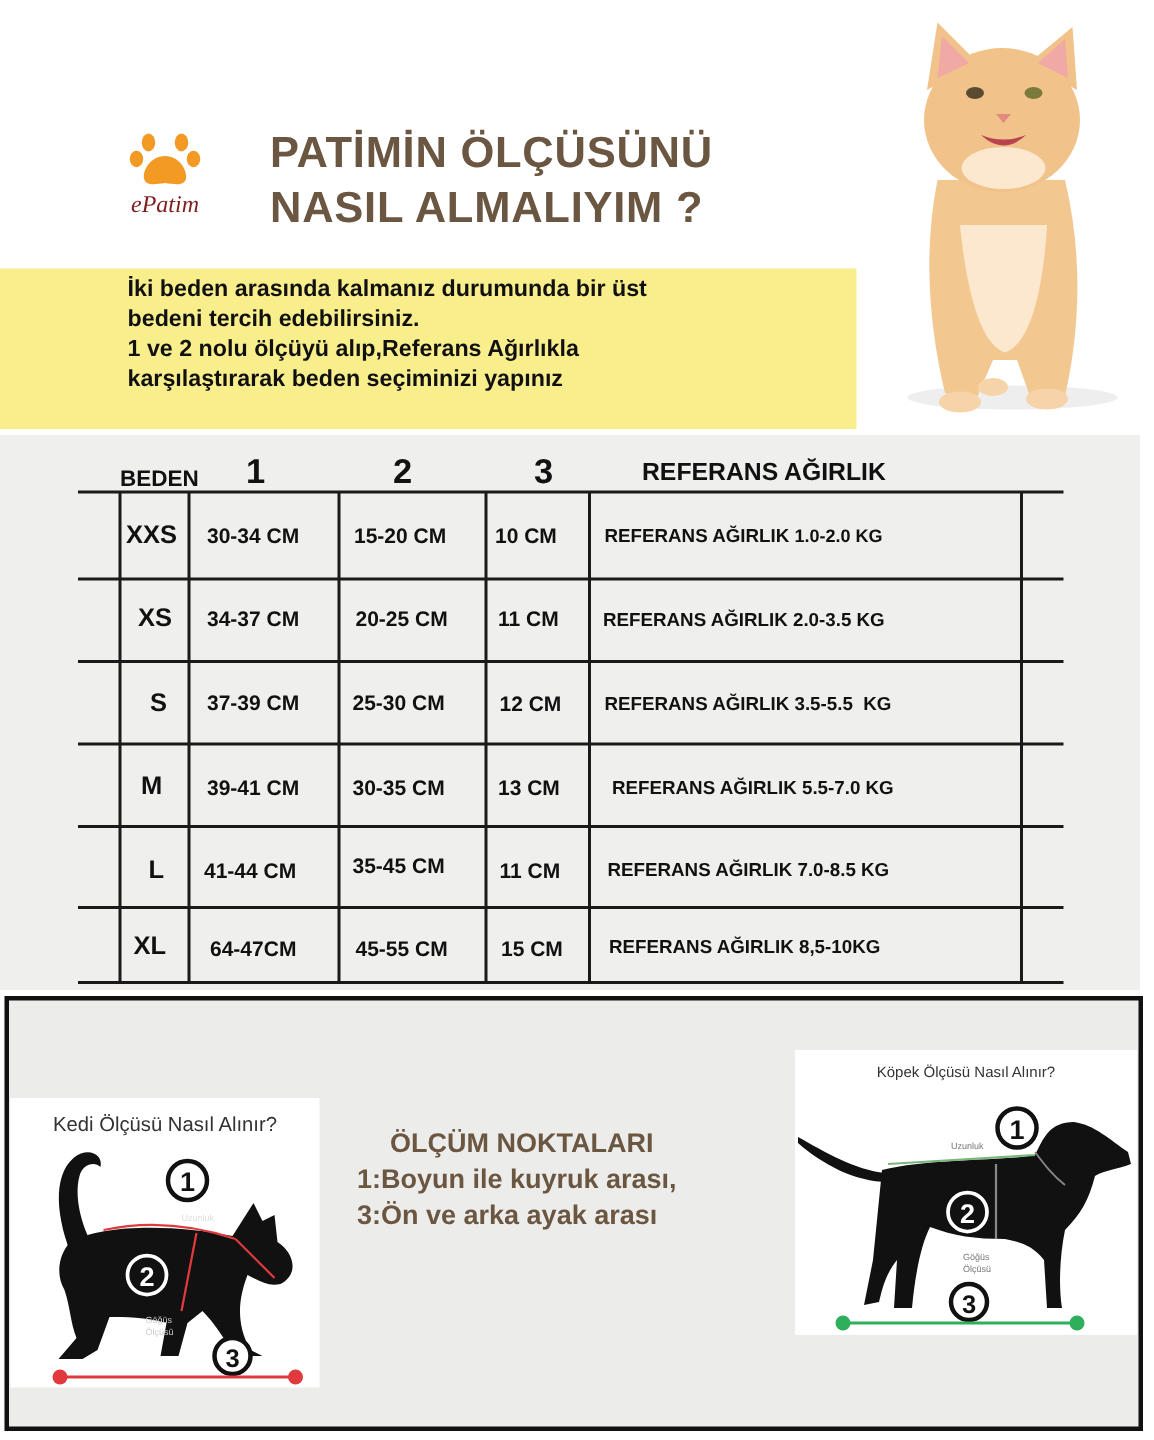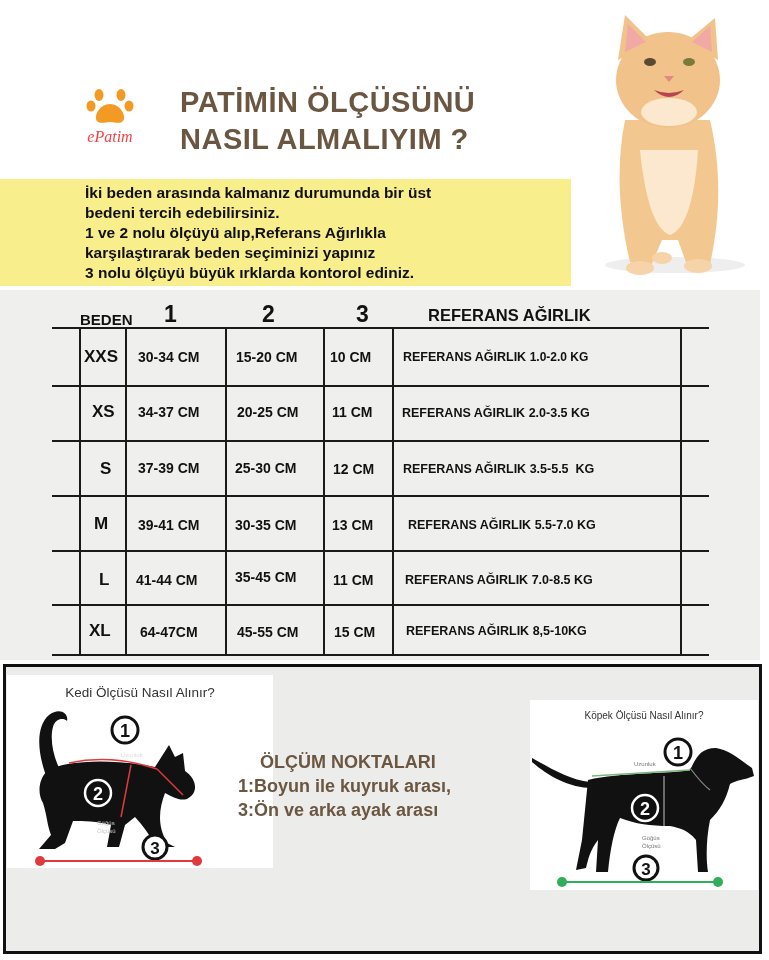--- a/index.html
+++ b/index.html
@@ -1,20 +1,20 @@
 <!DOCTYPE html>
 <html><head>
 <meta charset="utf-8">
 <style>
   html, body { margin:0; padding:0; }
   body { width:769px; height:960px; position:relative; background:#ffffff; overflow:hidden; font-family:"Liberation Sans", sans-serif; }
   .abs { position:absolute; }
   .title { left:180px; top:84px; font-size:29px; font-weight:bold; line-height:37px; letter-spacing:0.5px; color:#6b5641; font-family:"Liberation Sans", sans-serif; }
   .logo { left:82px; top:86px; width:56px; height:66px; }
-  .logo-text { position:absolute; left:0; top:42px; width:56px; text-align:center; font-family:"Liberation Serif", serif; font-style:italic; font-size:16px; color:#ef4444; }
+  .logo-text { position:absolute; left:0; top:42px; width:56px; text-align:center; font-family:"Liberation Serif", serif; font-style:italic; font-size:16px; color:#7f1d1d; }
   .yellow { left:0; top:179px; width:571px; height:107px; background:#f8ee8c; }
   .yellow-text { position:absolute; left:85px; top:4px; font-size:15.5px; font-weight:bold; line-height:20px; color:#111; }
   .yellow-text div { white-space:nowrap; }
   .catimg { left:570px; top:0; width:199px; height:290px; }
   .graybg { left:0; top:290px; width:760px; height:370px; background:#efefed; }
   .hline { position:absolute; height:2px; background:#1a1a1a; left:52px; width:657px; }
   .vline { position:absolute; width:2px; background:#1a1a1a; top:328px; height:328px; }
   .hdr { position:absolute; font-weight:bold; color:#111; }
   .cell { position:absolute; font-weight:bold; color:#111; font-size:14px; white-space:nowrap; }
   .size { font-size:17px; }
@@ -68,21 +68,20 @@
     <ellipse cx="92" cy="258" rx="10" ry="6" fill="#f6d3a8"></ellipse>
   </svg>
 </div>
 
 <div class="abs yellow">
   <div class="yellow-text">
     <div>İki beden arasında kalmanız durumunda bir üst</div>
     <div>bedeni tercih edebilirsiniz.</div>
     <div>1 ve 2 nolu ölçüyü alıp,Referans Ağırlıkla</div>
     <div>karşılaştırarak beden seçiminizi yapınız</div>
-    <div>3 nolu ölçüyü büyük ırklarda kontorol ediniz.</div>
   </div>
 </div>
 
 <div class="abs graybg"></div>
 
 <div>
 
   <div class="hdr" style="left:80px;top:311px;font-size:15px;">BEDEN</div>
   <div class="hdr" style="left:164px;top:301px;font-size:23px;">1</div>
   <div class="hdr" style="left:262px;top:301px;font-size:23px;">2</div>
@@ -147,21 +146,21 @@
     <div class="cell size" style="left:89px;top:621px">XL</div>
     <div class="cell" style="left:140px;top:624px">64-47CM</div>
     <div class="cell" style="left:237px;top:624px">45-55 CM</div>
     <div class="cell" style="left:334px;top:624px">15 CM</div>
     <div class="cell ref" style="left:406px;top:624px"><span>REFERANS AĞIRLIK</span> <span>8,5-10KG</span></div>
   </div>
 </div>
 
 <div class="abs bottom-box"></div>
 
-<div class="diag" style="left:7px;top:675px;width:266px;height:193px;">
+<div class="diag" style="left:7px;top:732px;width:206px;height:193px;">
   <div class="diag-title" style="top:10px">Kedi Ölçüsü Nasıl Alınır?</div>
   <svg width="222" height="193" viewBox="0 0 222 193" style="position:absolute;left:0;top:0">
 
     <path d="M42 108 C30 80 28 52 42 40 C52 32 62 38 60 46 C56 42 48 44 46 52 C42 66 48 88 56 100 Z" fill="#111"></path>
 
     <path d="M40 96 C60 84 110 84 148 92 L162 70 L168 82 L176 78 L178 96 C190 104 192 118 180 124 C172 126 166 122 158 118 C152 134 150 150 160 168 L168 172 L150 172 C142 160 136 150 128 142 L118 150 L112 172 L100 172 L104 150 C90 146 76 146 66 146 L58 168 L48 174 L32 174 L44 160 C40 150 40 140 36 128 C30 118 32 104 40 96 Z" fill="#111"></path>
 
     <path d="M62 88 C90 82 120 84 150 94" stroke="#e0393e" stroke-width="1.5" fill="none"></path>
     <path d="M150 94 L176 120" stroke="#e0393e" stroke-width="1.5" fill="none"></path>
     <path d="M124 90 L114 142" stroke="#e0393e" stroke-width="1.5" fill="none"></path>

